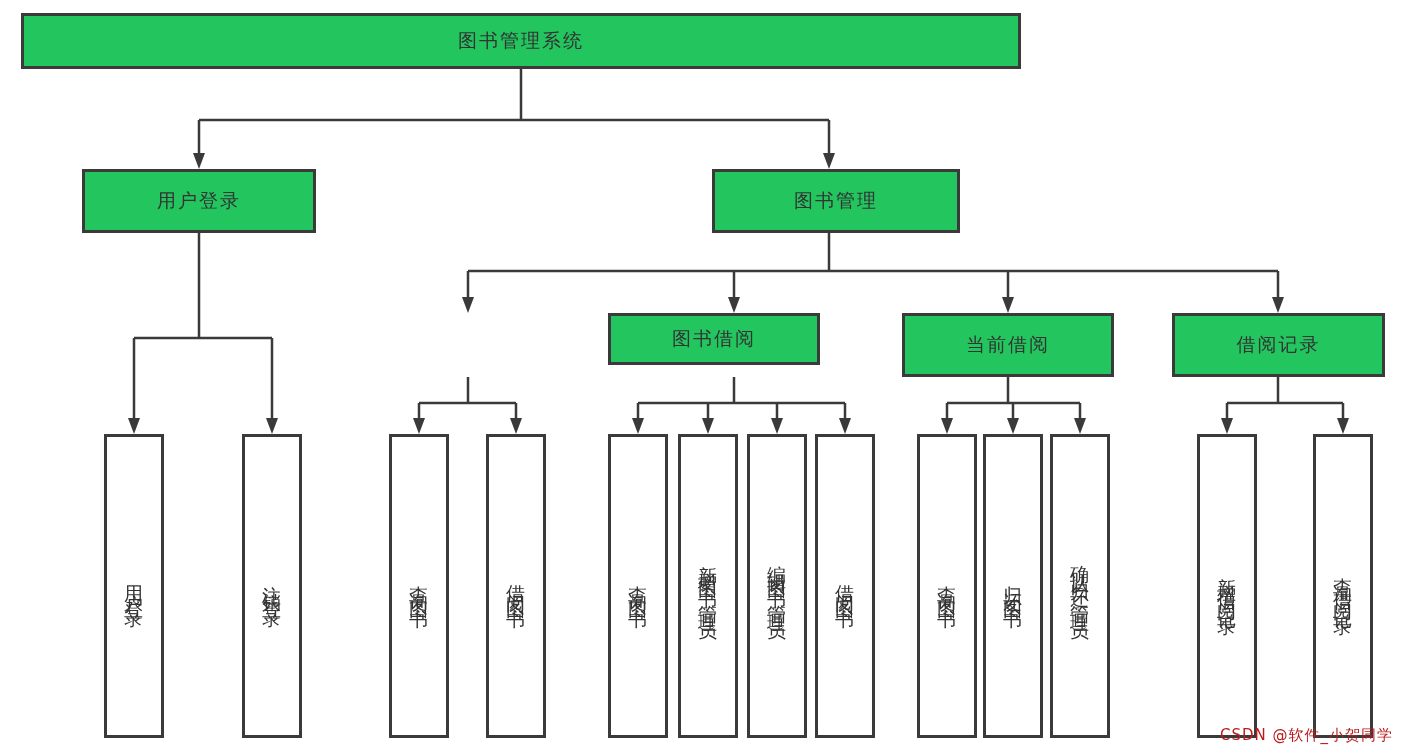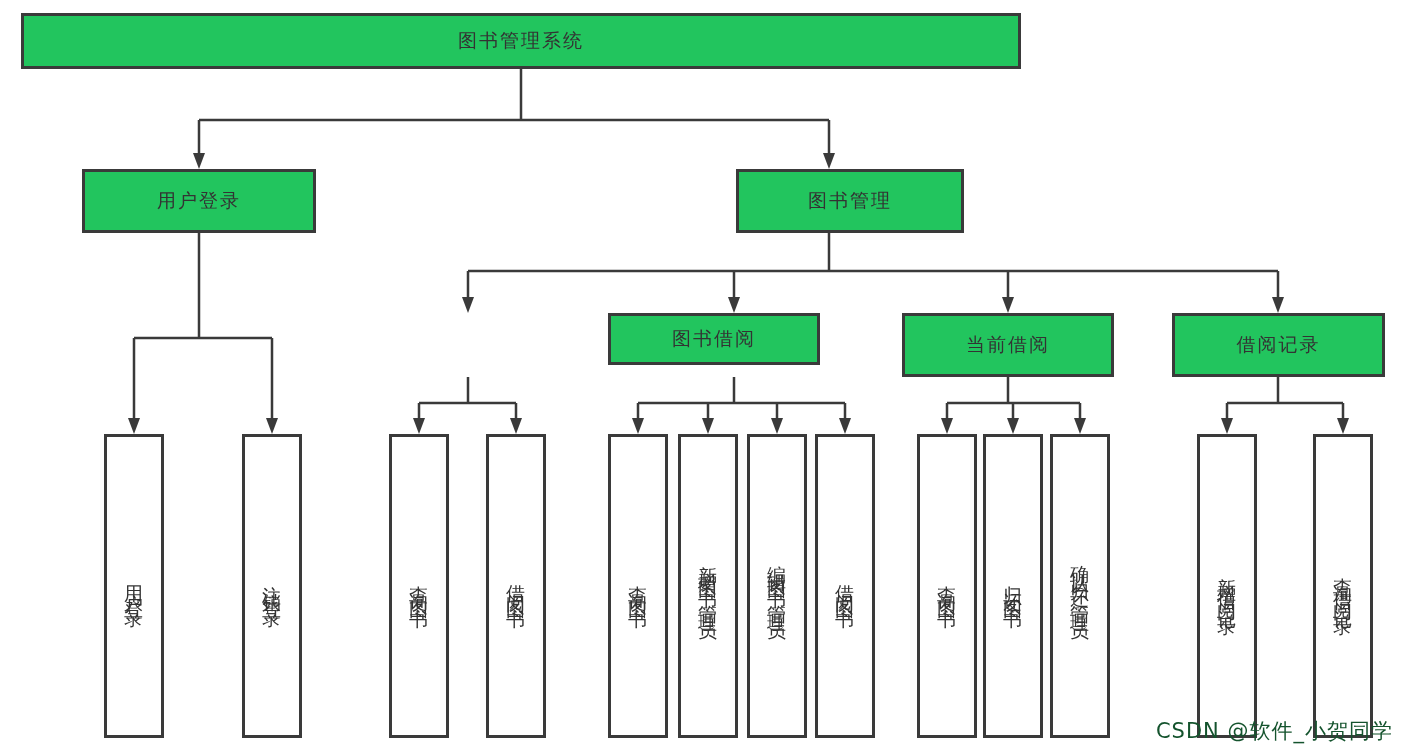--- a/index.html
+++ b/index.html
@@ -45,22 +45,22 @@
     text-orientation: mixed;
     font-size: 19px;
     letter-spacing: 8px;
     line-height: 1;
     color: #333333;
   }
   #watermark {
     position: absolute;
     right: 12px;
     bottom: 2px;
-    font-size: 21px;
-    color: #14532d;
+    font-size: 15px;
+    color: #b91c1c;
     letter-spacing: 1px;
     z-index: 2;
     white-space: nowrap;
   }
 </style>
 </head>
 <body>
 
 <div id="stage">
 
@@ -100,21 +100,21 @@
       <polygon points="1007,418 1019,418 1013,434"></polygon>
       <polygon points="1074,418 1086,418 1080,434"></polygon>
       <polygon points="1221,418 1233,418 1227,434"></polygon>
       <polygon points="1337,418 1349,418 1343,434"></polygon>
     </g>
   </svg>
 
   <div class="node" style="left:21px; top:13px; width:1000px; height:56px;">图书管理系统</div>
 
   <div class="node" style="left:82px; top:169px; width:234px; height:64px;">用户登录</div>
-  <div class="node" style="left:736px; top:169px; width:228px; height:64px;">图书管理</div>
+  <div class="node" style="left:712px; top:169px; width:248px; height:64px;">图书管理</div>
 
   <div class="node" style="left:608px; top:313px; width:212px; height:52px;">图书借阅</div>
   <div class="node" style="left:902px; top:313px; width:212px; height:64px;">当前借阅</div>
   <div class="node" style="left:1172px; top:313px; width:213px; height:64px;">借阅记录</div>
 
   <div class="leaf" style="left:104px; top:434px; width:60px; height:304px;">
     <span>用户登录</span>
   </div>
   <div class="leaf" style="left:242px; top:434px; width:60px; height:304px;">
     <span>注销登录</span>

